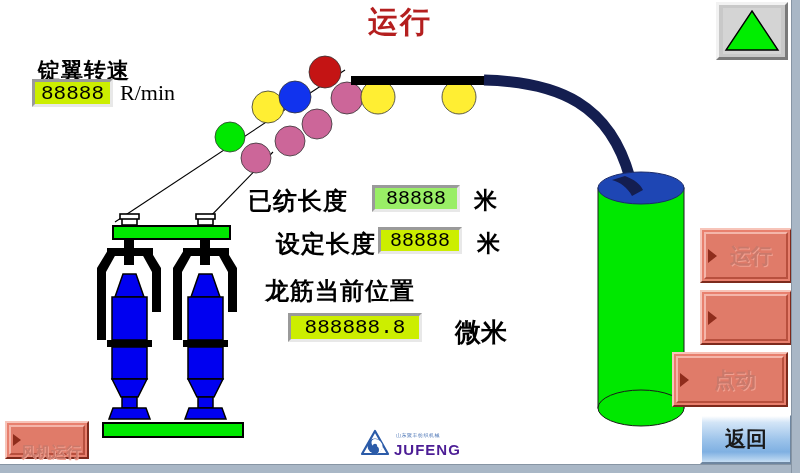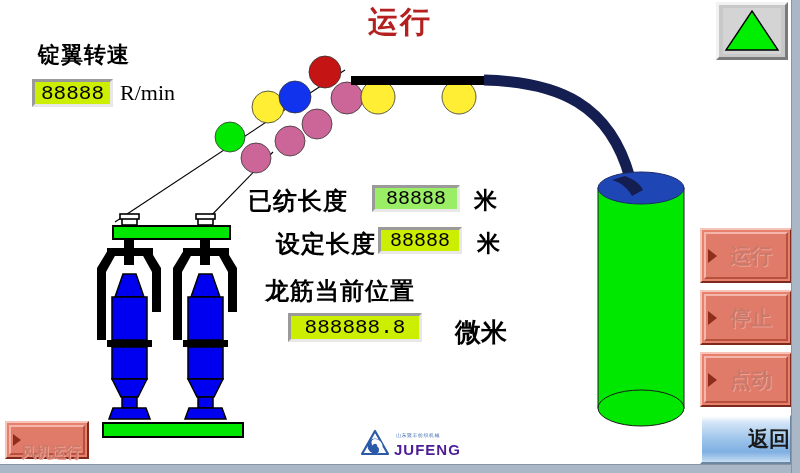--- a/index.html
+++ b/index.html
@@ -121,21 +121,21 @@
 
   
   #btn-return{
     left:700px;top:414px;width:92px;height:50px;
     box-sizing:border-box;
     background:linear-gradient(to bottom,#ffffff 0%,#d3e5f7 14%,#9cc3ea 52%,#7fb0e2 78%,#c5ddf3 100%);
     border-top:2px solid #ffffff;
     border-left:2px solid #ffffff;
     border-right:2px solid #6e86a0;
     border-bottom:2px solid #6e86a0;
-    display:flex;align-items:center;justify-content:flex-end;
+    display:flex;align-items:center;justify-content:center;
     font-family:"DejaVu Sans","Liberation Sans",sans-serif;
     font-weight:bold;
     font-size:21px;
     color:#1a1a1a;
   }
 
   
   #bottom-strip{
     left:0;top:464px;width:800px;height:9px;
     background:#a9b7c6;
@@ -248,21 +248,21 @@
       <rect x="183" y="340" width="45" height="7" fill="#000000"></rect>
       <rect x="188" y="347" width="35" height="32" fill="#0000f0" stroke="#000000" stroke-width="1.5"></rect>
       <polygon points="188,379 223,379 214,397 197,397" fill="#0000f0" stroke="#000000" stroke-width="1.5"></polygon>
       <rect x="198" y="397" width="15" height="11" fill="#0000f0" stroke="#000000" stroke-width="1.5"></rect>
       <polygon points="189,408 222,408 226,419 185,419" fill="#0000f0" stroke="#000000" stroke-width="1.5"></polygon>
     </g>
 
     <rect x="103" y="423" width="140" height="14" fill="#00e800" stroke="#000000" stroke-width="2"></rect>
   </svg>
 
-  <div class="abs cn-label" style="left:38px;top:40px;font-size:22px;letter-spacing:1px;">锭翼转速</div>
+  <div class="abs cn-label" style="left:38px;top:56px;font-size:22px;letter-spacing:1px;">锭翼转速</div>
 
   <div class="abs disp" style="left:32px;top:79px;width:81px;height:28px;font-size:21px;line-height:23px;">88888</div>
 
   <div class="abs ascii-label" style="left:120px;top:80px;font-size:22px;">R/min</div>
 
   <div class="abs cn-label" style="left:248px;top:185px;font-size:24px;letter-spacing:1px;">已纺长度</div>
 
   <div class="abs disp green" style="left:372px;top:185px;width:88px;height:27px;font-size:20px;line-height:22px;">88888</div>
 
   <div class="abs unit" style="left:474px;top:185px;font-size:23px;">米</div>
@@ -281,24 +281,23 @@
 
   <div class="btn-red" style="left:700px;top:228px;width:92px;height:55px;">
     <div class="face"></div>
     <div class="arrow"></div>
     <div class="txt" style="font-size:21px;">运行</div>
   </div>
 
   <div class="btn-red" style="left:700px;top:290px;width:92px;height:55px;">
     <div class="face"></div>
     <div class="arrow"></div>
-    <div class="txt" style="font-size:21px;">停止</div>
-  </div>
-
-  <div class="btn-red" style="left:700px;top:352px;width:92px;height:55px;padding-left:48px;">
+  </div>
+
+  <div class="btn-red" style="left:672px;top:352px;width:116px;height:55px;padding-left:48px;">
     <div class="face"></div>
     <div class="arrow"></div>
     <div class="txt" style="font-size:21px;">点动</div>
   </div>
 
   <div id="btn-return" class="abs">
     <span>返回</span>
   </div>
 
   <div class="btn-red" style="left:5px;top:421px;width:84px;height:38px;">

